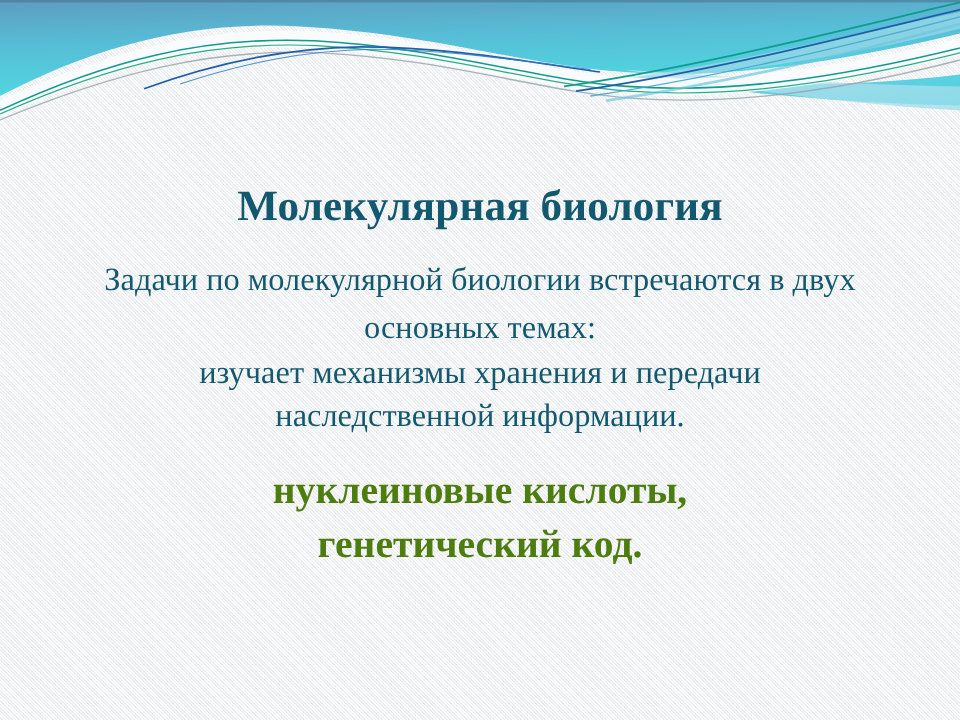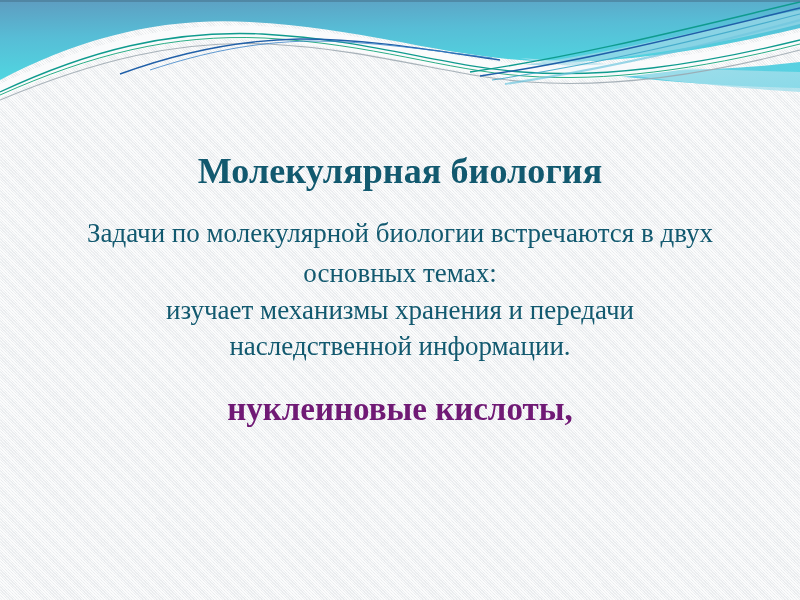--- a/index.html
+++ b/index.html
@@ -95,21 +95,21 @@
   }
 
   #emphasis-block {
     margin-top: 22px;
   }
 
   .emphasis-line {
     font-size: 33px;
     font-weight: bold;
     line-height: 1.38;
-    color: #701a75;
+    color: #4d7c0f;
   }
 </style>
 </head>
 <body>
 
 <div id="slide">
 
   <div id="header-art">
     <svg width="800" height="110" viewBox="0 0 800 110" xmlns="http://www.w3.org/2000/svg">
       <defs>
@@ -179,17 +179,18 @@
   <div id="content">
 
     <div class="para" id="title-line">Молекулярная биология</div>
 
     <div class="para" id="topics-para">Задачи по молекулярной биологии встречаются в двух основных темах:</div>
 
     <div class="para" id="lead-para">изучает механизмы хранения и передачи наследственной информации.</div>
 
     <div id="emphasis-block">
       <div class="para emphasis-line">нуклеиновые кислоты,</div>
+      <div class="para emphasis-line">генетический код.</div>
     </div>
 
   </div>
 
 </div>
 
 </body></html>

